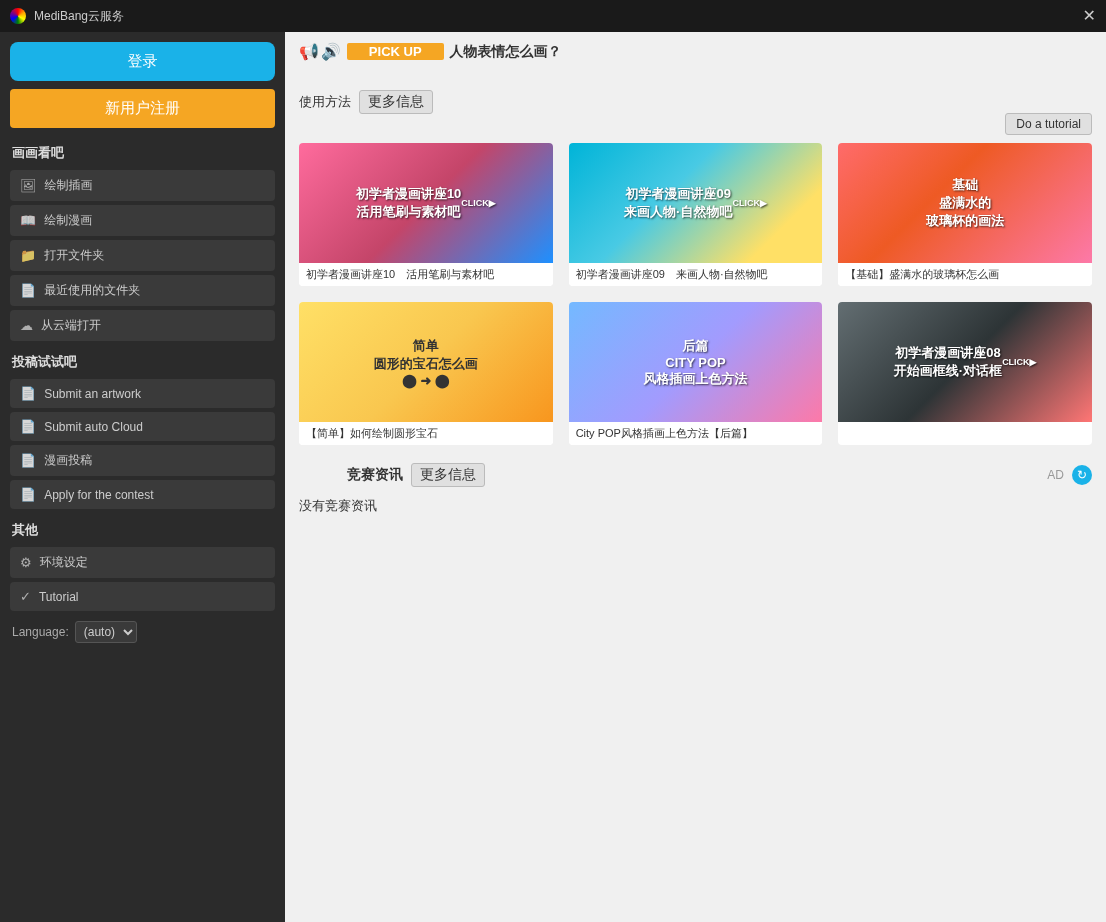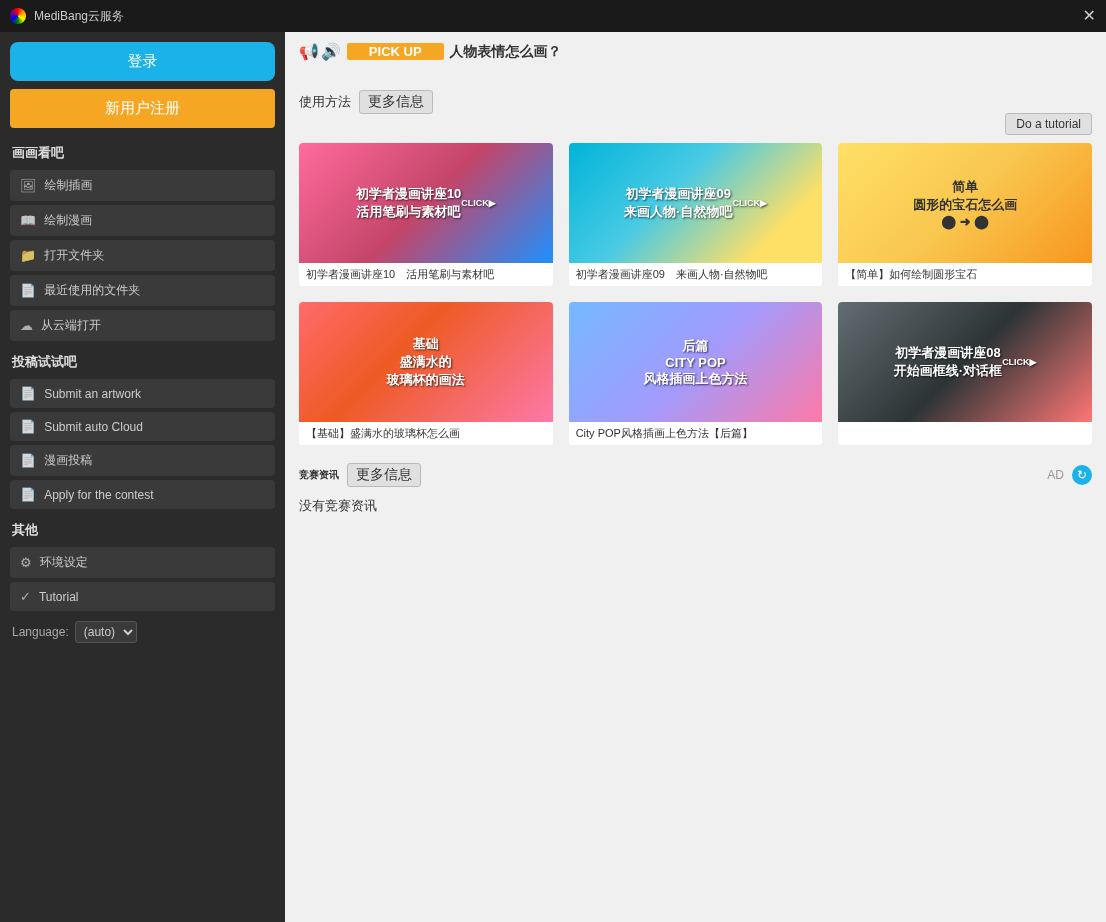--- a/index.html
+++ b/index.html
@@ -211,21 +211,21 @@
       color: #333;
       background: #fff;
     }
     
     .contest-bar {
       padding: 8px 14px 4px;
       display: flex;
       align-items: center;
       gap: 8px;
     }
-    .contest-label { color: #333; font-size: 10px; font-weight: bold; }
+    .contest-label { color: #333; font-size: 14px; font-weight: bold; margin-left: 48px; }
     .ad-badge {
       margin-left: auto;
       color: #999;
       font-size: 12px;
     }
     .refresh-icon {
       background: #1ab2e8;
       color: white;
       border: none;
       border-radius: 50%;
@@ -383,31 +383,31 @@
         </div>
 
         <div class="card">
           <div class="card-thumb thumb-manga09">
             <div class="card-thumb-content">初学者漫画讲座09<br>来画人物·自然物吧<br><small style="font-size:9px">CLICK▶</small></div>
           </div>
           <div class="card-title">初学者漫画讲座09　来画人物·自然物吧</div>
         </div>
 
         <div class="card">
+          <div class="card-thumb thumb-glass">
+            <div class="card-thumb-content">基础<br>盛满水的<br>玻璃杯的画法</div>
+          </div>
+          <div class="card-title">【基础】盛满水的玻璃杯怎么画</div>
+        </div>
+
+        <div class="card">
           <div class="card-thumb thumb-gem">
             <div class="card-thumb-content" style="color:#333;text-shadow:none;">简单<br>圆形的宝石怎么画<br>⬤ ➜ ⬤</div>
           </div>
           <div class="card-title">【简单】如何绘制圆形宝石</div>
-        </div>
-
-        <div class="card">
-          <div class="card-thumb thumb-glass">
-            <div class="card-thumb-content">基础<br>盛满水的<br>玻璃杯的画法</div>
-          </div>
-          <div class="card-title">【基础】盛满水的玻璃杯怎么画</div>
         </div>
 
         <div class="card">
           <div class="card-thumb thumb-citypop">
             <div class="card-thumb-content">后篇<br>CITY POP<br>风格插画上色方法</div>
           </div>
           <div class="card-title">City POP风格插画上色方法【后篇】</div>
         </div>
 
         <div class="card">

